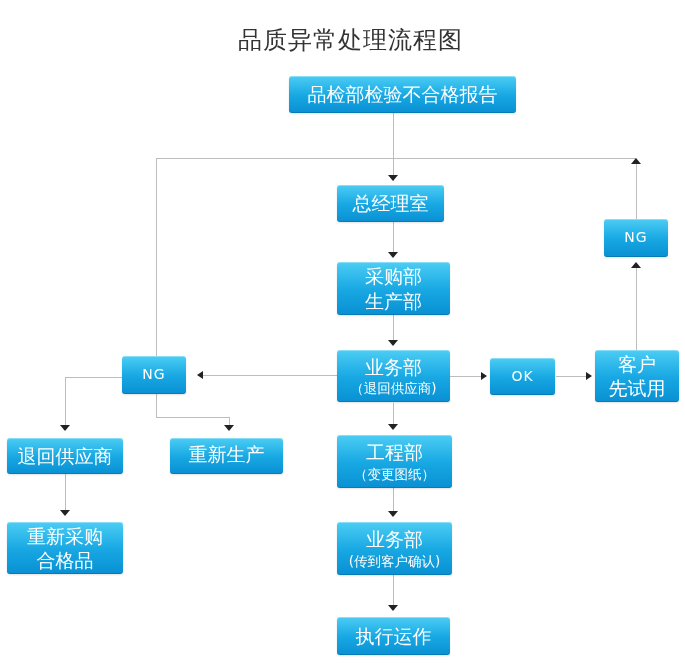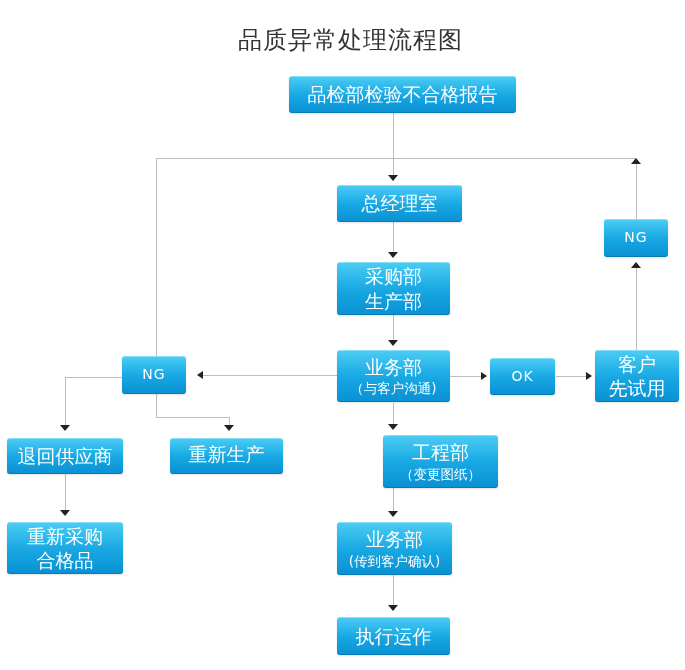--- a/index.html
+++ b/index.html
@@ -120,30 +120,30 @@
       <div class="arrow down" style="left: 224px; top: 425px;"></div>
       <div class="arrow down" style="left: 60px; top: 510px;"></div>
       <div class="arrow down" style="left: 388px; top: 424px;"></div>
       <div class="arrow down" style="left: 388px; top: 511px;"></div>
       <div class="arrow down" style="left: 388px; top: 605px;"></div>
     </div>
   <div id="nodes-layer">
       <div class="node" style="left: 289px; top: 76px; width: 227px; height: 37px;">
         <span class="l1">品检部检验不合格报告</span>
       </div>
-      <div class="node" style="left: 337px; top: 185px; width: 125px; height: 37px; text-align: right;">
+      <div class="node" style="left: 337px; top: 185px; width: 107px; height: 37px; text-align: right;">
         <span class="l1">总经理室</span>
       </div>
       <div class="node" style="left: 337px; top: 262px; width: 113px; height: 53px;">
         <span class="l1">采购部</span>
         <span class="l2">生产部</span>
       </div>
       <div class="node" style="left: 337px; top: 350px; width: 113px; height: 52px;">
         <span class="l1">业务部</span>
-        <span class="l2 sub">（与客户沟通)</span>
+        <span class="l2 sub">（退回供应商)</span>
       </div>
       <div class="node" style="left: 490px; top: 358px; width: 65px; height: 37px;">
         <span class="l1 latin">OK</span>
       </div>
       <div class="node" style="left: 595px; top: 350px; width: 84px; height: 52px;">
         <span class="l1">客户</span>
         <span class="l2">先试用</span>
       </div>
       <div class="node" style="left: 604px; top: 219px; width: 64px; height: 38px;">
         <span class="l1 latin">NG</span>
@@ -154,21 +154,21 @@
       <div class="node" style="left: 7px; top: 438px; width: 116px; height: 36px; text-align: right;">
         <span class="l1">退回供应商</span>
       </div>
       <div class="node" style="left: 170px; top: 438px; width: 113px; height: 36px; font-family: Liberation Mono, monospace;">
         <span class="l1">重新生产</span>
       </div>
       <div class="node" style="left: 7px; top: 522px; width: 116px; height: 52px;">
         <span class="l1">重新采购</span>
         <span class="l2">合格品</span>
       </div>
-      <div class="node" style="left: 337px; top: 435px; width: 115px; height: 53px; margin-left: 46px;">
+      <div class="node" style="left: 337px; top: 435px; width: 115px; height: 53px;">
         <span class="l1">工程部</span>
         <span class="l2 sub">（变更图纸）</span>
       </div>
       <div class="node" style="left: 337px; top: 522px; width: 115px; height: 53px;">
         <span class="l1">业务部</span>
         <span class="l2 sub">(传到客户确认)</span>
       </div>
       <div class="node" style="left: 337px; top: 617px; width: 113px; height: 38px;">
         <span class="l1">执行运作</span>
       </div>

